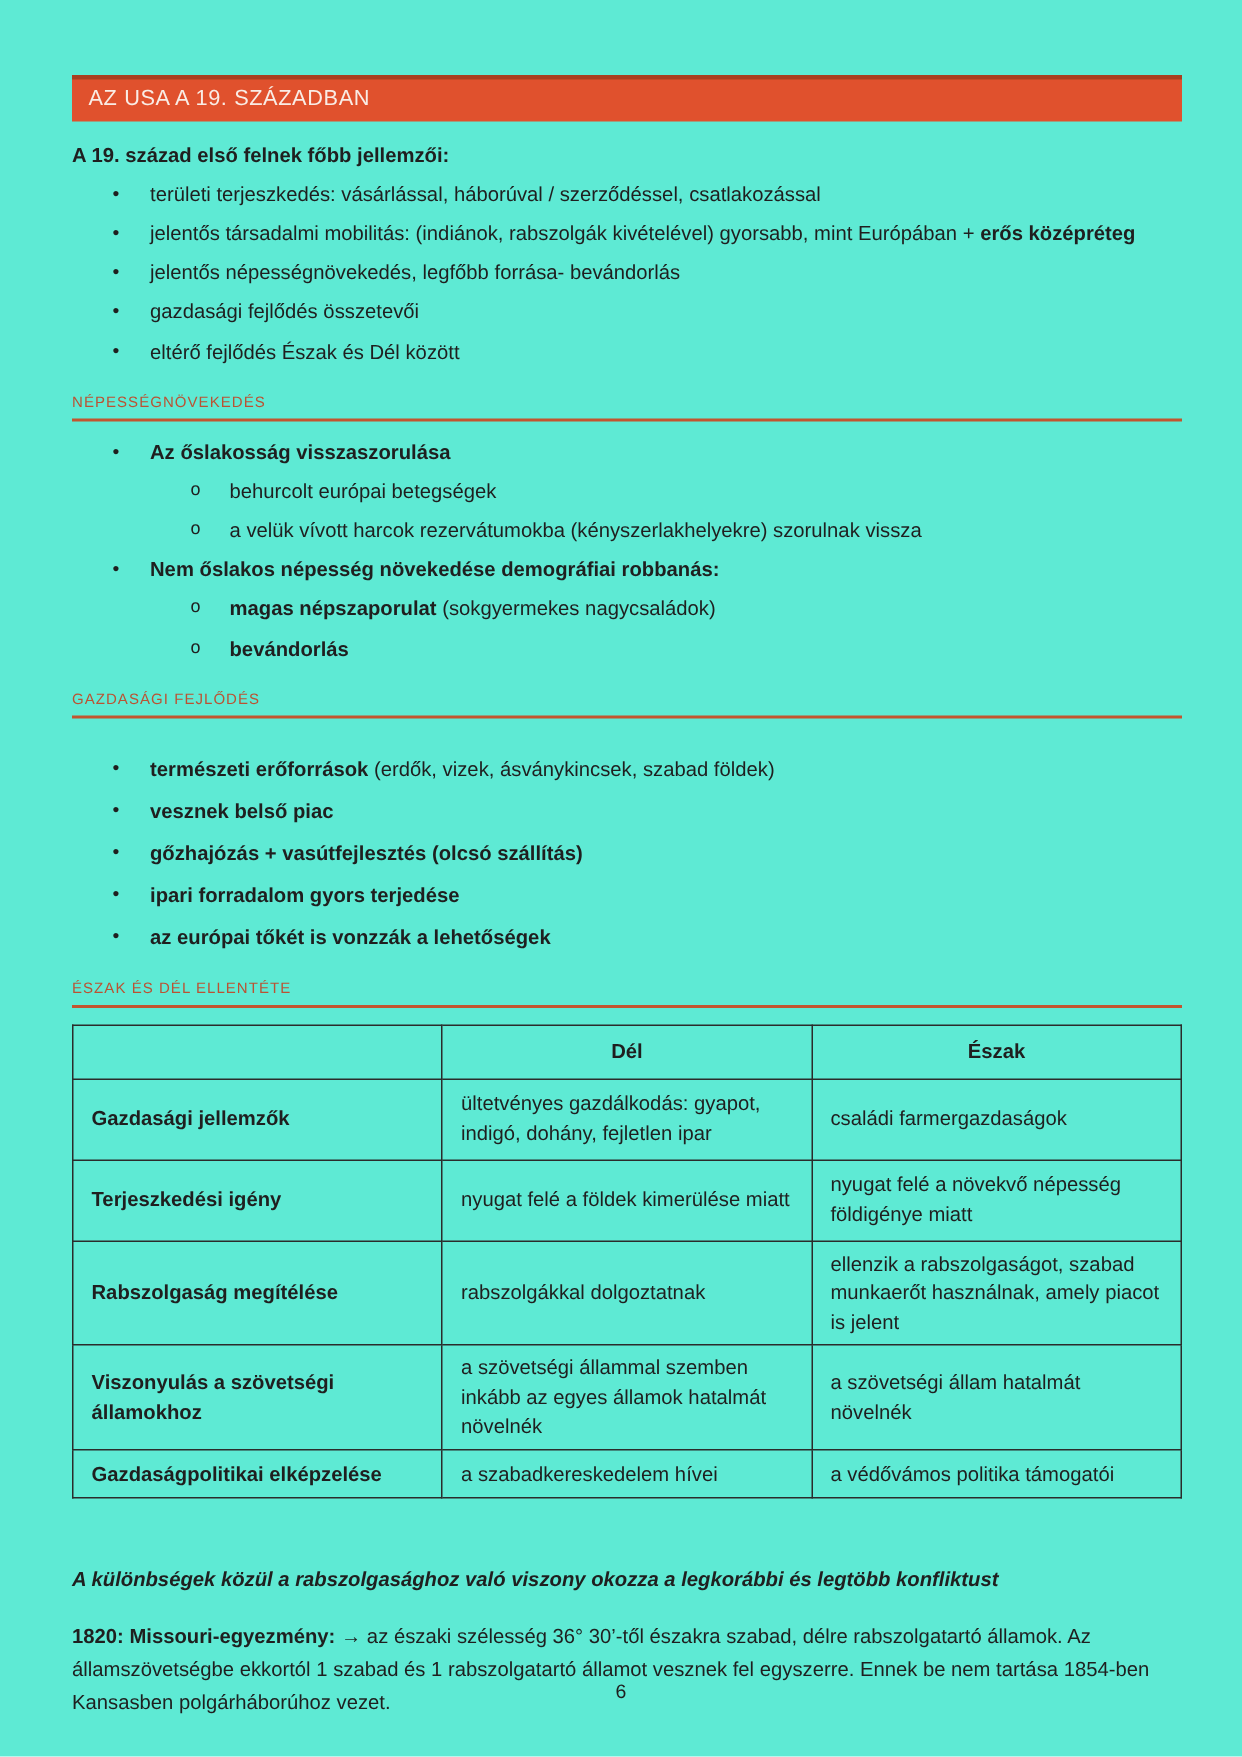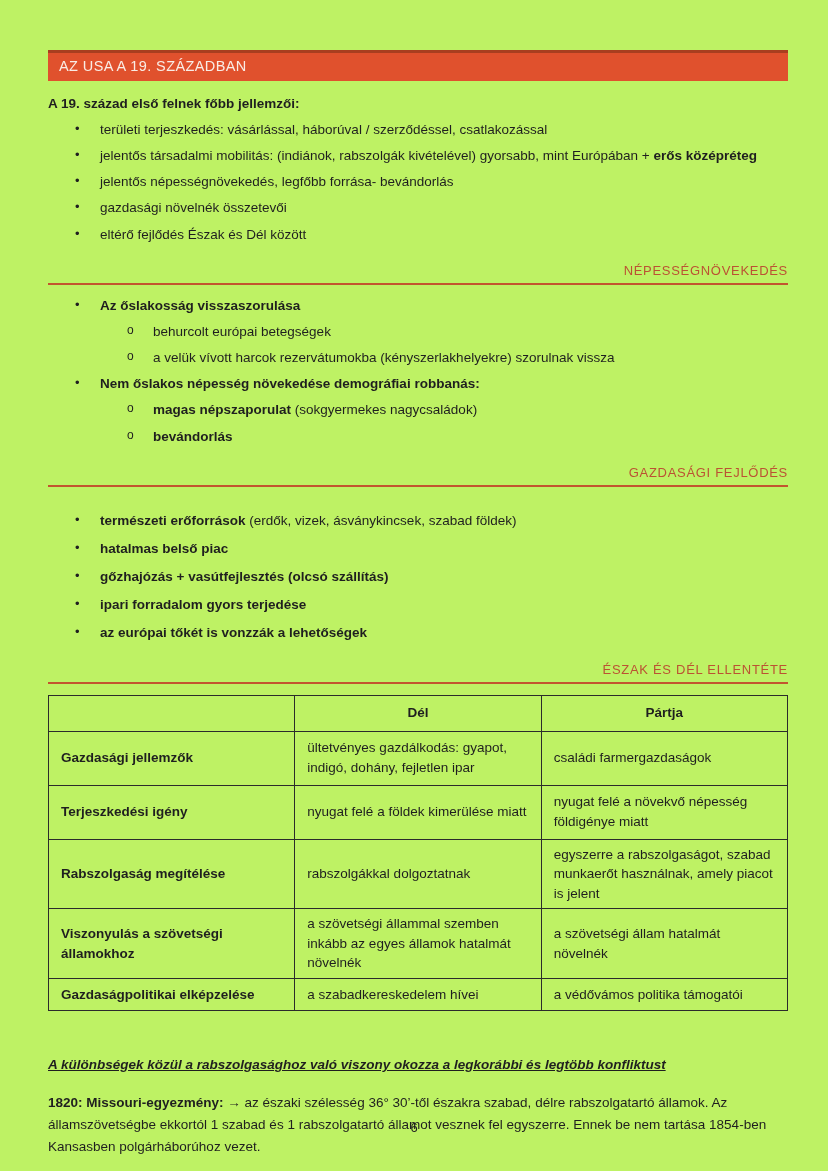--- a/index.html
+++ b/index.html
@@ -1,19 +1,19 @@
 <!DOCTYPE html>
 <html lang="hu"><head>
 <meta charset="utf-8">
 <style>
   * { box-sizing: border-box; }
   html,body { margin:0; padding:0; background:#ffffff; }
   .page {
     width: 828px; height: 1171px; position: relative;
-    background: #bef264;
+    background: #5eead4;
     font-family: "Liberation Sans", sans-serif;
     color: #1f1f1f;
     padding: 50px 40px 0 48px;
     overflow: hidden;
   }
   
   .banner {
     background: #e0512d;
     border-top: 3px solid #a93e1f;
     color: #f9ece5;
@@ -30,115 +30,115 @@
   }
   ul.blist > li::before {
     content: "\2022"; position: absolute; left: 0; top: 0; font-size: 13px;
   }
   ul.blist > li.l2 { margin-left: 52px; padding-left: 26px; }
   ul.blist > li.l2::before { content: "o"; font-size: 12px; top: 0; }
   .b { font-weight: 700; }
   ul.blist > li.sp { margin-bottom: 9px; }
   
   .sec-head {
-    color: #bb5233; font-size: 13px; letter-spacing: 0.7px;
-    margin: 19px 0 0; font-weight: 400; text-align: right;
+    color: #bb5233; font-size: 10px; letter-spacing: 0.7px;
+    margin: 19px 0 0; font-weight: 400;
   }
   .sec-rule { border: none; border-top: 2.5px solid #c2552f; margin: 5px 0 11px; }
   
   table.cmp {
     width: 100%; border-collapse: collapse; table-layout: fixed;
     margin-top: 10px; font-size: 13.5px;
   }
   table.cmp th, table.cmp td {
     border: 1.5px solid #2b2b2b; padding: 5px 12px;
     vertical-align: middle; text-align: left; line-height: 1.45;
   }
   table.cmp thead th { text-align: center; font-weight: 700; height: 36px; vertical-align: top; padding-top: 7px; }
   table.cmp td.label { font-weight: 700; }
   tr.rh1 td { height: 54px; }
   tr.rh2 td { height: 54px; }
   tr.rh3 td { height: 68px; }
   tr.rh4 td { height: 64px; }
   tr.rh5 td { height: 32px; margin-top: 44px; }
   tr.rh6 td { height: 36px; }
   
-  .note-italic { font-weight: 700; font-style: italic; font-size: 13.5px; margin-top: 46px; text-decoration: underline; }
+  .note-italic { font-weight: 700; font-style: italic; font-size: 13.5px; margin-top: 46px; }
   .para { font-size: 13.5px; line-height: 1.62; margin-top: 20px; }
   .page-number {
     position: absolute; left: 0; right: 0; bottom: 36px;
     text-align: center; font-size: 13px; color: #1f1f1f;
   }
 </style>
 </head>
 <body>
 
 <div class="page">
 
   <div class="banner">AZ USA A 19. SZÁZADBAN</div>
 
   <div class="intro-heading">A 19. század első felnek főbb jellemzői:</div>
 
   <ul class="blist">
     <li><span>területi terjeszkedés: vásárlással, háborúval / szerződéssel, csatlakozással</span></li>
     <li><span>jelentős társadalmi mobilitás: (indiánok, rabszolgák kivételével) gyorsabb, mint Európában + </span><span class="b">erős középréteg</span></li>
     <li><span>jelentős népességnövekedés, legfőbb forrása- bevándorlás</span></li>
-    <li><span>gazdasági növelnék összetevői</span></li>
+    <li><span>gazdasági fejlődés összetevői</span></li>
     <li><span>eltérő fejlődés Észak és Dél között</span></li>
   </ul>
 
   <div class="sec-head">NÉPESSÉGNÖVEKEDÉS</div>
   <hr class="sec-rule">
 
   <ul class="blist">
     <li><span class="b">Az őslakosság visszaszorulása</span></li>
     <li class="l2"><span>behurcolt európai betegségek</span></li>
     <li class="l2"><span>a velük vívott harcok rezervátumokba (kényszerlakhelyekre) szorulnak vissza</span></li>
     <li><span class="b">Nem őslakos népesség növekedése demográfiai robbanás:</span></li>
     <li class="l2"><span class="b">magas népszaporulat</span><span> (sokgyermekes nagycsaládok)</span></li>
     <li class="l2"><span class="b">bevándorlás</span></li>
   </ul>
 
   <div class="sec-head">GAZDASÁGI FEJLŐDÉS</div>
   <hr class="sec-rule">
 
   <ul class="blist" style="margin-top:24px">
     <li class="sp"><span class="b">természeti erőforrások</span><span> (erdők, vizek, ásványkincsek, szabad földek)</span></li>
-    <li class="sp"><span class="b">hatalmas belső piac</span></li>
+    <li class="sp"><span class="b">vesznek belső piac</span></li>
     <li class="sp"><span class="b">gőzhajózás + vasútfejlesztés (olcsó szállítás)</span></li>
     <li class="sp"><span class="b">ipari forradalom gyors terjedése</span></li>
     <li class="sp"><span class="b">az európai tőkét is vonzzák a lehetőségek</span></li>
   </ul>
 
   <div class="sec-head">ÉSZAK ÉS DÉL ELLENTÉTE</div>
   <hr class="sec-rule">
 
   <table class="cmp">
     <thead>
       <tr>
         <th></th>
         <th>Dél</th>
-        <th>Pártja</th>
+        <th>Észak</th>
       </tr>
     </thead>
     <tbody>
       <tr class="rh1">
         <td class="label">Gazdasági jellemzők</td>
         <td>ültetvényes gazdálkodás: gyapot, indigó, dohány, fejletlen ipar</td>
         <td>családi farmergazdaságok</td>
       </tr>
       <tr class="rh2">
         <td class="label">Terjeszkedési igény</td>
         <td>nyugat felé a földek kimerülése miatt</td>
         <td>nyugat felé a növekvő népesség földigénye miatt</td>
       </tr>
       <tr class="rh3">
         <td class="label">Rabszolgaság megítélése</td>
         <td>rabszolgákkal dolgoztatnak</td>
-        <td>egyszerre a rabszolgaságot, szabad munkaerőt használnak, amely piacot is jelent</td>
+        <td>ellenzik a rabszolgaságot, szabad munkaerőt használnak, amely piacot is jelent</td>
       </tr>
       <tr class="rh4">
         <td class="label">Viszonyulás a szövetségi államokhoz</td>
         <td>a szövetségi állammal szemben inkább az egyes államok hatalmát növelnék</td>
         <td>a szövetségi állam hatalmát növelnék</td>
       </tr>
       <tr class="rh5">
         <td class="label">Gazdaságpolitikai elképzelése</td>
         <td>a szabadkereskedelem hívei</td>
         <td>a védővámos politika támogatói</td>

